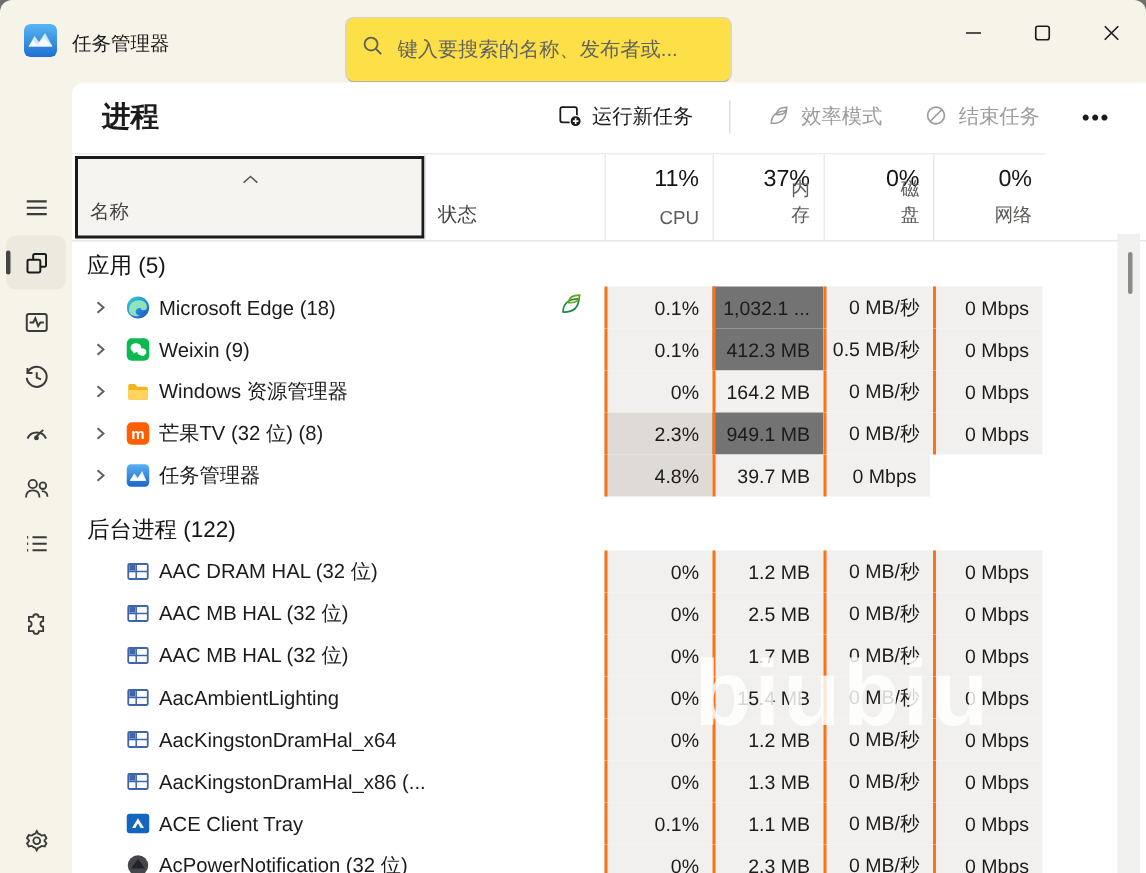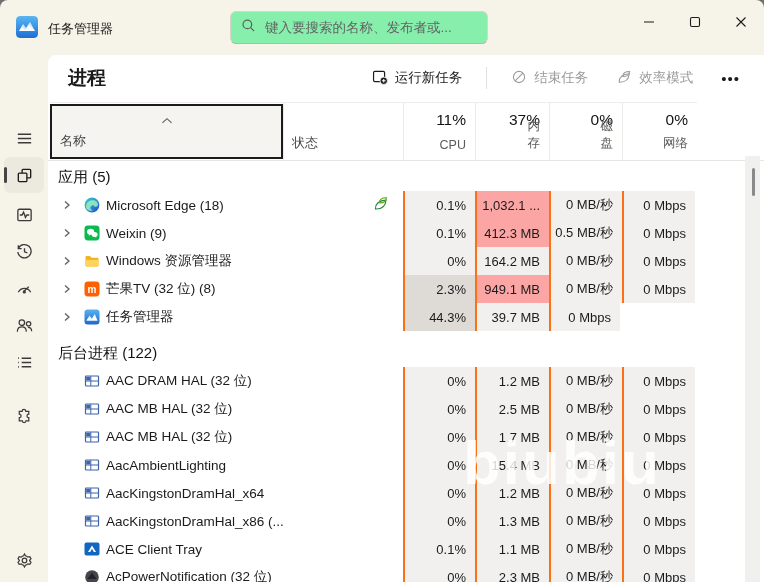--- a/index.html
+++ b/index.html
@@ -3,21 +3,21 @@
 <meta charset="utf-8">
 <style>
   html,body{margin:0;padding:0;background:#6e6e6e;font-family:"Liberation Sans","DejaVu Sans",sans-serif;}
   *{box-sizing:border-box;}
   .window{position:relative;width:764px;height:582px;background:#f6f3e8;border-radius:8px 8px 0 0;overflow:hidden;}
 
   
   .titlebar{position:absolute;left:0;top:0;width:764px;height:55px;}
   .app-badge{position:absolute;left:16px;top:16px;width:22px;height:22px;border-radius:4px;overflow:hidden;}
   .app-title{position:absolute;left:48px;top:20px;font-size:13px;color:#1b1b1b;}
-  .searchbox{position:absolute;left:230px;top:11px;width:258px;height:33px;background:#86efac;border:1px solid #d9d6c6;border-bottom-color:#b9b6a8;border-radius:6px;display:flex;align-items:center;padding:0 10px;gap:9px;}
+  .searchbox{position:absolute;left:230px;top:11px;width:258px;height:44px;background:#fde047;border:1px solid #d9d6c6;border-bottom-color:#b9b6a8;border-radius:6px;display:flex;align-items:center;padding:0 10px;gap:9px;}
   .searchbox .ph{color:#636363;font-size:13.5px;white-space:nowrap;overflow:hidden;}
   .winbtns{position:absolute;right:0;top:0;height:48px;display:flex;}
   .winbtn{width:46px;height:44px;display:flex;align-items:center;justify-content:center;color:#1b1b1b;}
 
   
   .sidebar{position:absolute;left:0;top:55px;width:48px;bottom:0;}
   .side-item{position:absolute;left:4px;width:40px;height:34px;display:flex;align-items:center;justify-content:center;border-radius:6px;}
   .side-item.selected{background:#eceadf;height:36px;}
   .side-item.selected::before{content:"";position:absolute;left:0;top:10px;width:3px;height:16px;border-radius:2px;background:#454545;}
   .side-item svg{display:block;}
@@ -55,21 +55,21 @@
   .chev{width:22px;display:flex;align-items:center;justify-content:flex-start;flex:none;}
   .chev.hidden svg{visibility:hidden;}
   .app-ico{width:16px;height:16px;flex:none;margin-right:6px;}
   .app-ico svg{display:block;}
   .cell-name .nm{font-size:13.5px;color:#1b1b1b;white-space:nowrap;overflow:hidden;}
   .cell-status{display:flex;align-items:center;justify-content:flex-end;padding-right:14px;}
   .vcell{display:flex;align-items:center;justify-content:flex-end;padding-right:9px;font-size:13px;color:#1b1b1b;border-left:2px solid #f97316;white-space:nowrap;}
   .vcell.last{border-right:2px solid #fff;}
   .h0{background:#f2f0ee;}
   .h1{background:#dedad6;}
-  .h2{background:#fca5a5;}
+  .h2{background:#737373;}
 
   
   .scroll-track{position:absolute;left:697px;top:101px;width:15px;height:426px;background:#f0f0ef;}
   .scroll-thumb{position:absolute;left:7px;top:12px;width:3px;height:28px;border-radius:2px;background:#8a8a8a;}
 
   
   .watermark{position:absolute;left:415px;top:372px;font-size:62px;font-weight:700;color:rgba(255,255,255,0.82);letter-spacing:2px;pointer-events:none;}
 </style>
 </head>
 <body>
@@ -207,35 +207,35 @@
               <rect x="3" y="4" width="13" height="12" rx="1.6" fill="none" stroke="#1b1b1b" stroke-width="1.4"></rect>
               <circle cx="15" cy="15" r="4.4" fill="#1b1b1b" stroke="#fff" stroke-width="1"></circle>
               <path d="M15 12.8 V17.2 M12.8 15 H17.2" stroke="#fff" stroke-width="1.3"></path>
             </svg>
           </span>
           <span>运行新任务</span>
         </div>
         <div class="tb-divider"></div>
         <div class="tb-btn disabled">
           <span>
+            <svg width="16" height="16" viewBox="0 0 20 20" fill="none" stroke="#9b9b9b" stroke-width="1.3">
+              <path d="M4 16.5 C4 9.5 8 6.5 16.5 6 C16 13.5 12 16.8 4 16.5 Z"></path>
+              <path d="M8.5 9.2 C8.5 4.8 11.5 3.2 17 3.2 C16.8 7.6 14.2 9.6 8.5 9.2 Z"></path>
+            </svg>
+          </span>
+          <span>效率模式</span>
+        </div>
+        <div class="tb-btn disabled">
+          <span>
             <svg width="16" height="16" viewBox="0 0 20 20" fill="none" stroke="#9b9b9b" stroke-width="1.4">
               <circle cx="10" cy="10" r="7"></circle>
                 <line x1="5.2" y1="14.8" x2="14.8" y2="5.2"></line>
             </svg>
           </span>
           <span>结束任务</span>
-        </div>
-        <div class="tb-btn disabled">
-          <span>
-            <svg width="16" height="16" viewBox="0 0 20 20" fill="none" stroke="#9b9b9b" stroke-width="1.3">
-              <path d="M4 16.5 C4 9.5 8 6.5 16.5 6 C16 13.5 12 16.8 4 16.5 Z"></path>
-              <path d="M8.5 9.2 C8.5 4.8 11.5 3.2 17 3.2 C16.8 7.6 14.2 9.6 8.5 9.2 Z"></path>
-            </svg>
-          </span>
-          <span>效率模式</span>
         </div>
         <div class="tb-more">•••</div>
       </div>
     </div>
 
     <div class="thead">
       <div class="name-hdr">
         <span class="caret">
           <svg width="11" height="7" viewBox="0 0 12 7" fill="none" stroke="#5d5d5d" stroke-width="1.2">
               <path d="M1 6 L6 1.5 L11 6"></path>
@@ -382,21 +382,21 @@
                   </linearGradient>
                 </defs>
                 <rect x="0.5" y="0.5" width="15" height="15" rx="3" fill="url(#tg2)"></rect>
                 <path d="M2.5 11.5 L5.5 6.5 L7.8 9.5 L10.8 5 L13.5 11.5 Z" fill="#d9f0ff"></path>
                 <path d="M2.5 11.5 L5 8.5 L7.4 10.7 L10.5 7 L13.5 11.5 Z" fill="#ffffff"></path>
               </svg>
             </span>
             <span class="nm">任务管理器</span>
           </div>
           <div class="cell-status"></div>
-          <div class="vcell h1">44.3%</div>
+          <div class="vcell h1">4.8%</div>
           <div class="vcell h0">39.7 MB</div>
           <div class="vcell h0 last">0 Mbps</div>
         </div>
         <div class="group-hdr gap">后台进程 (122)</div>
         <div class="prow">
           <div class="cell-name">
             <span class="chev hidden">
               <svg width="10" height="10" viewBox="0 0 10 10" fill="none" stroke="#5f5f5f" stroke-width="1.3">
                 <path d="M3 1.5 L7 5 L3 8.5"></path>
               </svg>

